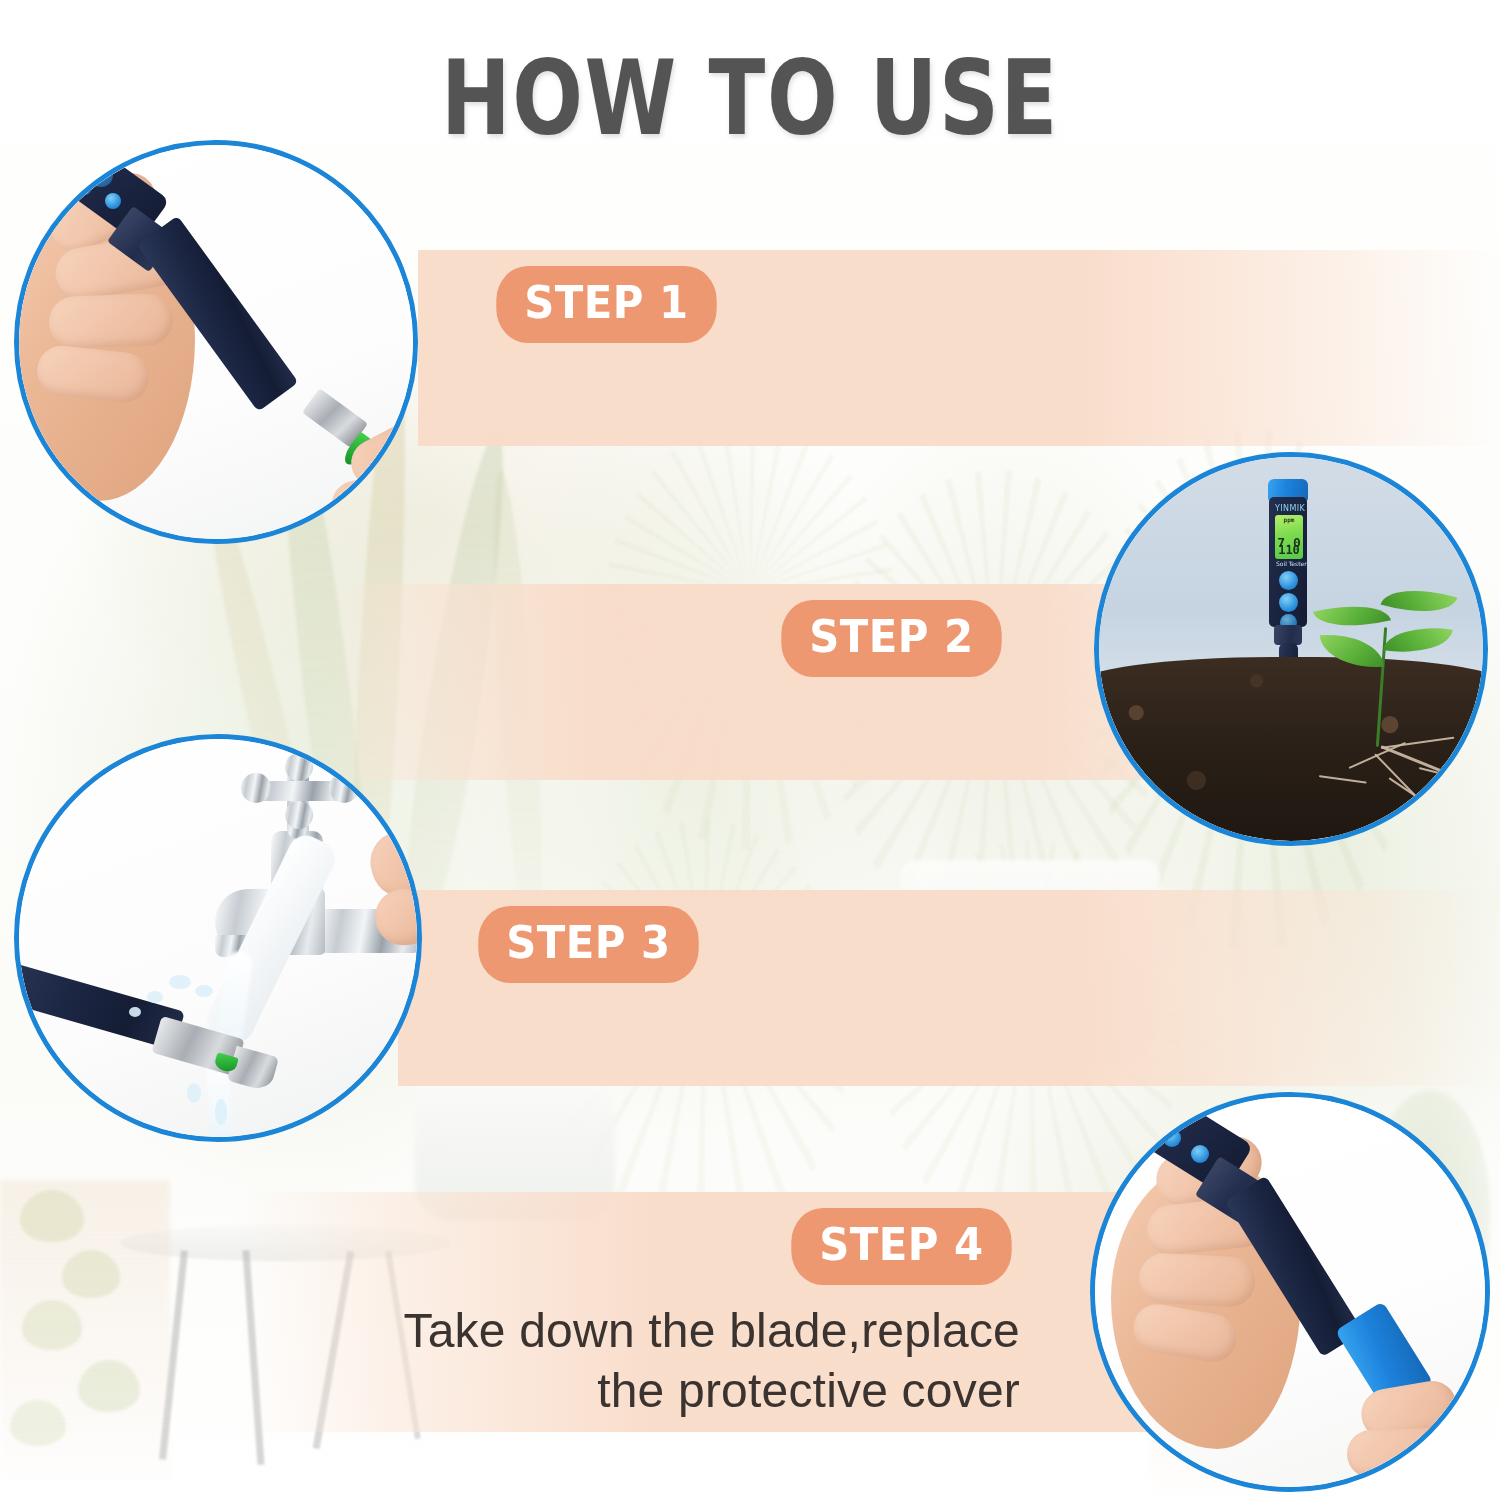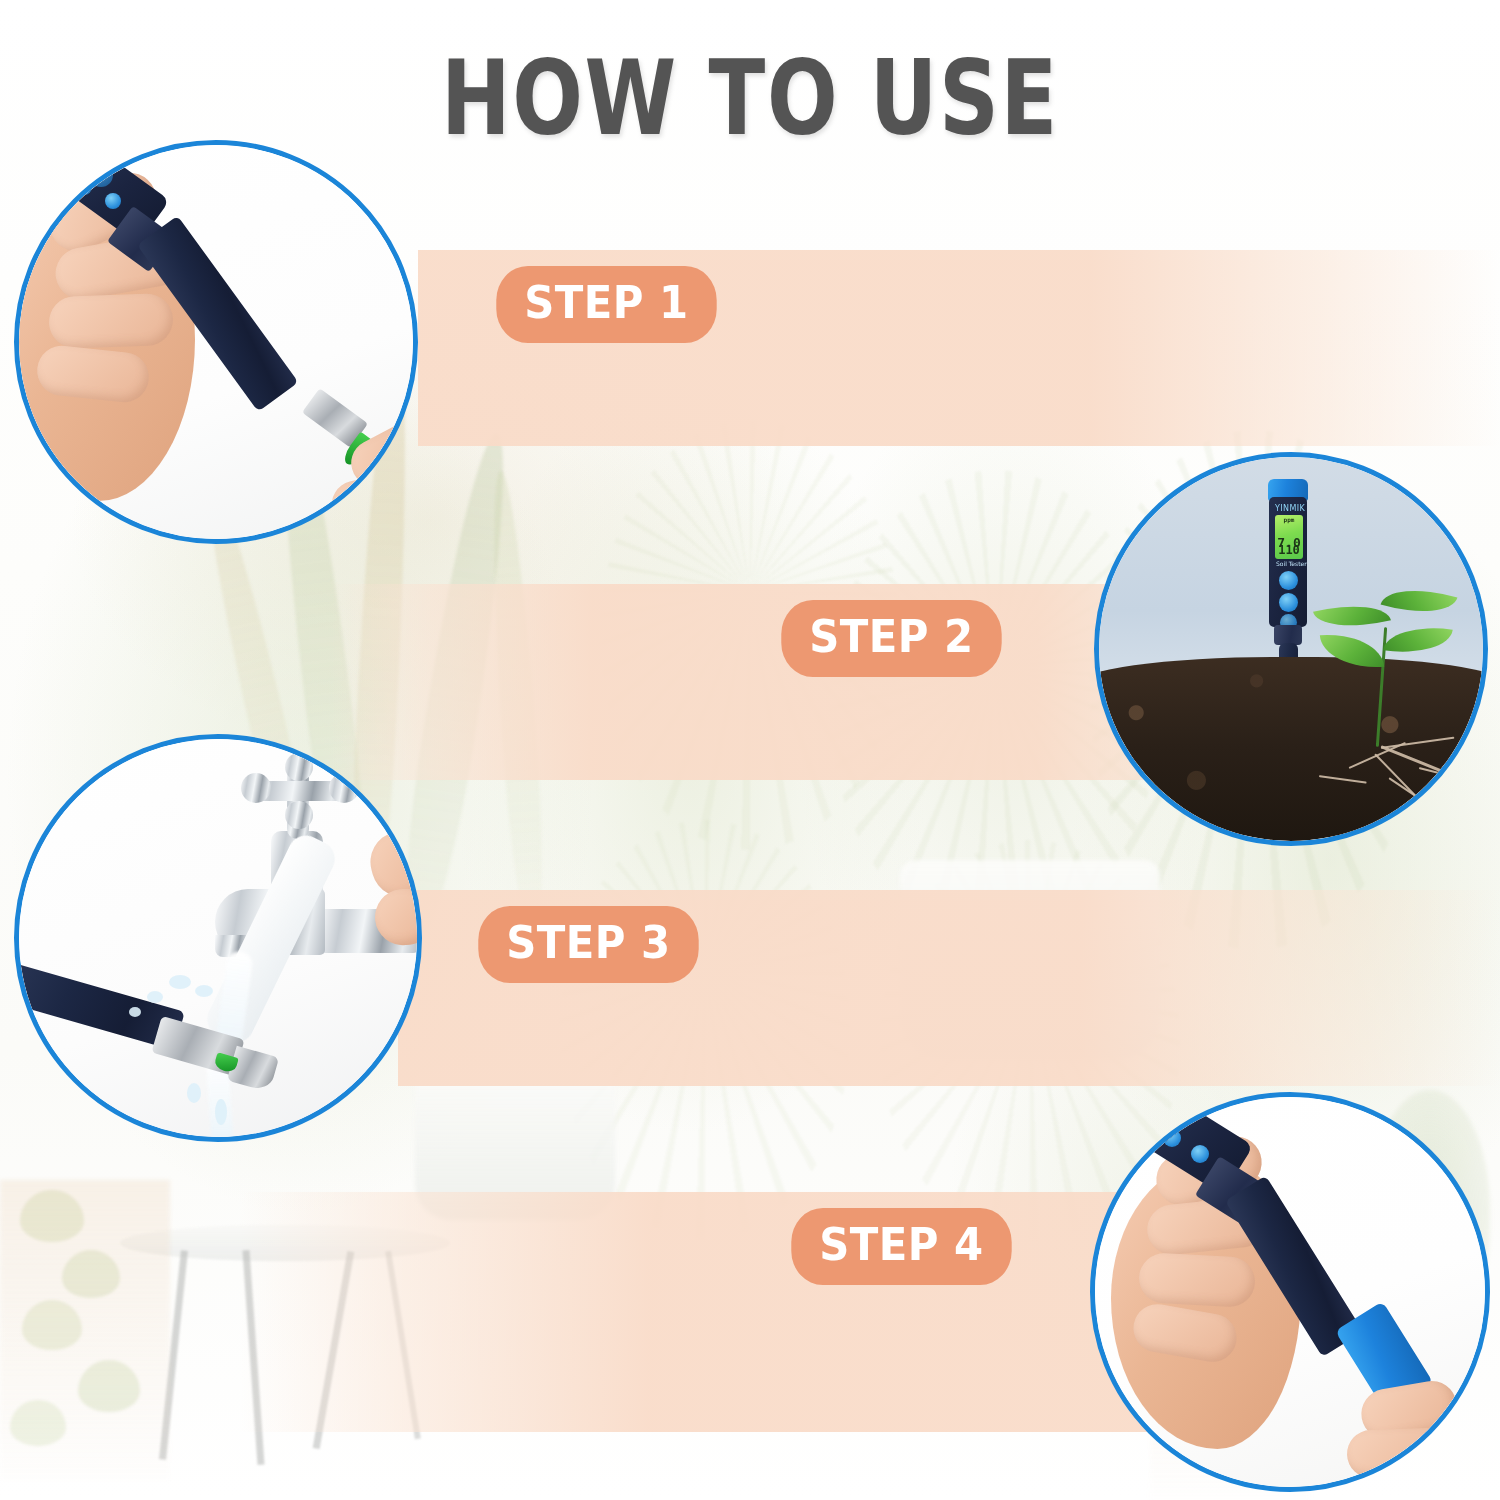--- a/index.html
+++ b/index.html
@@ -312,20 +312,22 @@
 <div class="step-block align-right" style="left:380px;top:600px;width:630px;">
   <div class="step-pill">STEP 2</div>
 </div>
 
 <div class="step-block align-left" style="left:470px;top:906px;width:700px;">
   <div class="step-pill">STEP 3</div>
 </div>
 
 <div class="step-block align-right" style="left:290px;top:1208px;width:730px;">
   <div class="step-pill">STEP 4</div>
+  <div class="step-desc">Take down the blade,replace
+the protective cover</div>
 </div>
 
 <div class="photo-circle" style="left:14px;top:140px;width:404px;height:404px;">
   <div class="photo-inner" style="background:linear-gradient(160deg,#ffffff 0%,#fdfdfd 60%,#f2f3f3 100%);">
 
     <div class="hand" style="left:-34px;top:56px;width:210px;height:300px;border-radius:58% 42% 46% 54%/50% 46% 54% 50%;"></div>
     <div class="finger" style="left:28px;top:40px;width:112px;height:54px;transform:rotate(-25deg);"></div>
     <div class="finger" style="left:36px;top:96px;width:128px;height:52px;transform:rotate(-10deg);"></div>
     <div class="finger" style="left:30px;top:150px;width:124px;height:52px;transform:rotate(-2deg);"></div>
     <div class="finger" style="left:18px;top:204px;width:112px;height:50px;transform:rotate(6deg);"></div>

